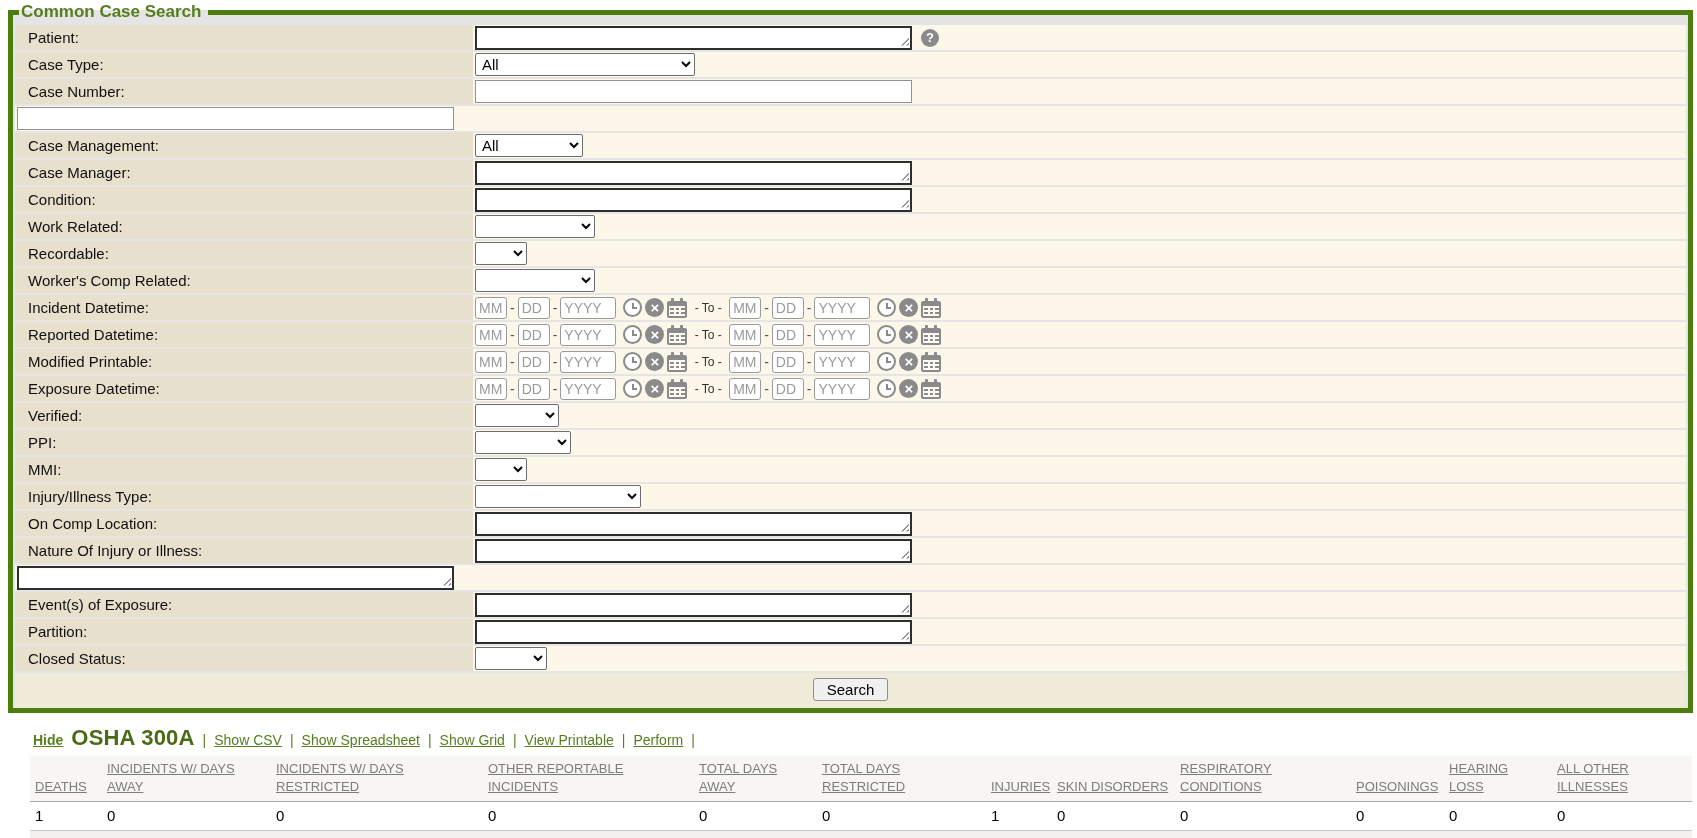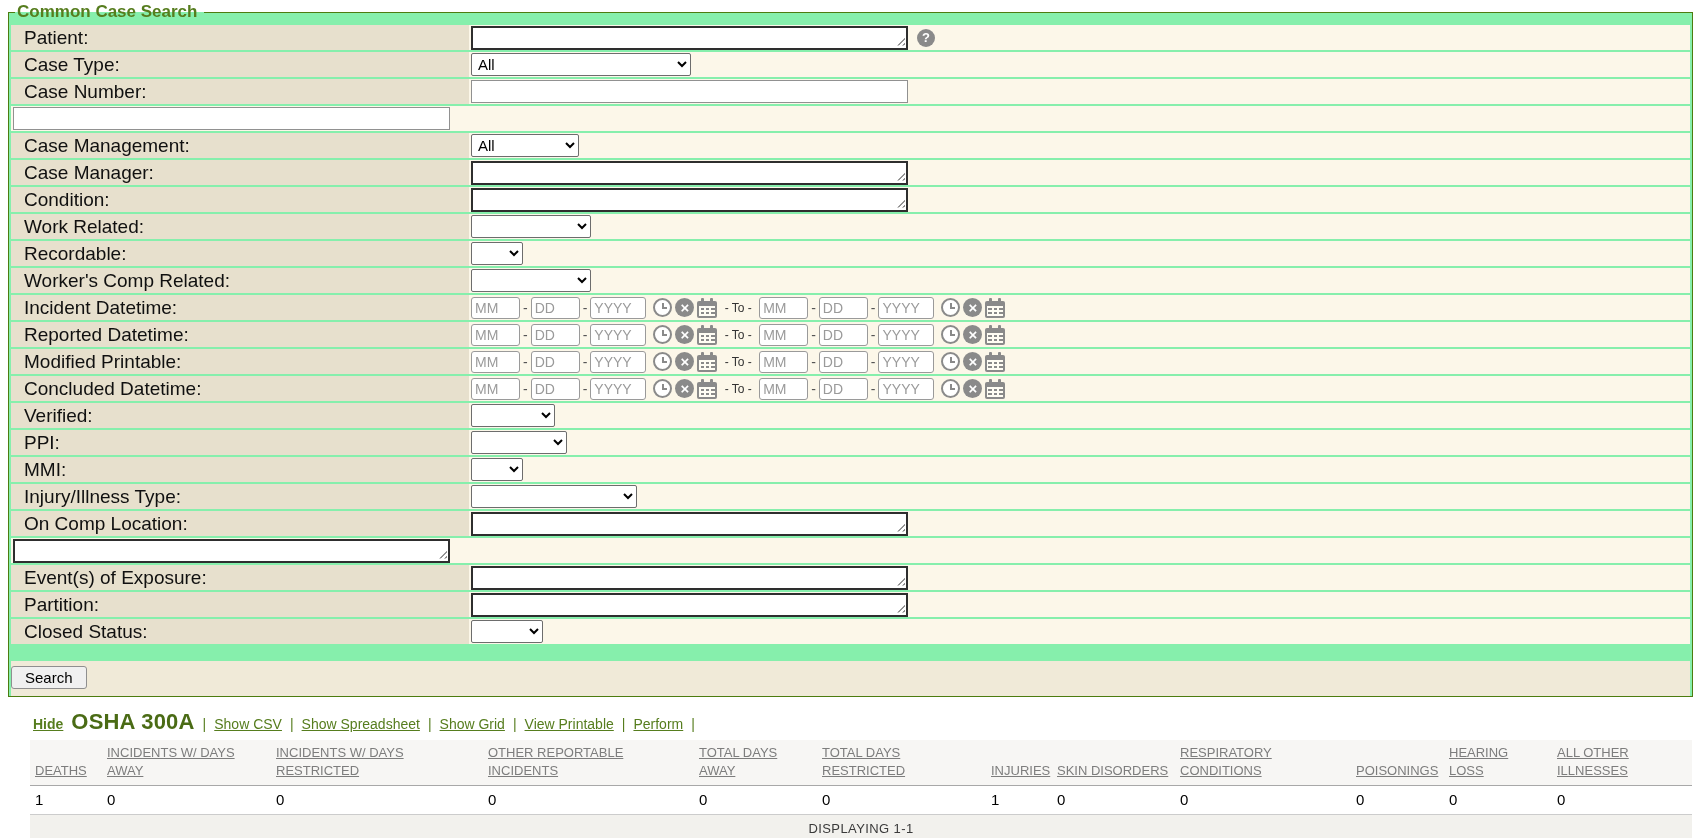--- a/index.html
+++ b/index.html
@@ -3,33 +3,33 @@
 <meta charset="utf-8">
 <style>
   * { box-sizing: border-box; }
   html,body { margin:0; padding:0; }
   body {
     width:1697px; height:838px; background:#ffffff;
     font-family:"Liberation Sans", sans-serif; overflow:hidden;
   }
   
   fieldset.search {
-    margin:2px 4px 0 8px; border:1px solid #4d7c0f;
-    padding:3px 2px 0 2px; background:#86efac;
+    margin:2px 4px 0 8px; border:5px solid #4d7c0f;
+    padding:3px 2px 0 2px; background:#e5e5e5;
   }
   legend.search-legend {
     font-size:17px; font-weight:bold; color:var(--accent-green,#567d1e);
     padding:0 7px 0 2px; margin-left:4px;
   }
   .frm { display:flex; flex-direction:column; gap:2px; }
   .row { display:flex; height:25px; }
   .lbl {
     width:458px; flex:none; background:var(--label-bg,#e7e0cd);
     display:flex; align-items:center; padding-left:13px;
-    font-size:19px; color:#101010; white-space:nowrap;
+    font-size:15px; color:#101010; white-space:nowrap;
   }
   .ctl {
     flex:1; background:var(--row-bg,#fcf7e9);
     display:flex; align-items:center; padding-left:2px;
   }
   .txt {
     height:23px; font-size:15px; border:1px solid #919191;
     width:437px; padding:0 3px; background:#fff; font-family:inherit;
   }
   .acw { position:relative; display:inline-flex; }
@@ -51,21 +51,21 @@
     margin-left:9px; font-size:13px; font-weight:bold; cursor:pointer; flex:none;
   }
   .ic-help::before { content:"?"; }
   
   .dt-group { display:inline-flex; align-items:center; gap:3px; }
   .dtin {
     height:22px; border:1px solid #9a9a9a; border-radius:3px; font-size:14px;
     padding:0 3px; color:#333; background:#fff; font-family:inherit;
   }
   .dtin::placeholder { color:#9a9a9a; opacity:1; }
-  .dtin.mm,.dtin.dd { width:49px; }
+  .dtin.mm,.dtin.dd { width:32px; }
   .dtin.yyyy { width:56px; }
   .dash { color:#555; font-size:14px; }
   .to-label { color:#333; font-size:12px; margin:0 4px; white-space:pre; }
   .ic-clock {
     width:19px; height:19px; border:2px solid #8a8a8a; border-radius:50%;
     position:relative; display:inline-block; margin-left:4px; flex:none; cursor:pointer;
     background:#fff;
   }
   .ic-clock::before { content:""; position:absolute; left:6.5px; top:2.5px; width:2px; height:6px; background:#8a8a8a; }
   .ic-clock::after  { content:""; position:absolute; left:6.5px; top:6.5px; width:5px; height:2px; background:#8a8a8a; }
@@ -84,22 +84,22 @@
     background:#8a8a8a; box-shadow:9px 0 0 #8a8a8a; border-radius:1px;
   }
   .ic-cal::after {
     content:""; position:absolute; left:2px; right:2px; top:5px; bottom:2px;
     background:
       repeating-linear-gradient(90deg, #fffdf4 0 1.5px, transparent 1.5px 5.2px),
       repeating-linear-gradient(0deg,  #fffdf4 0 1.5px, transparent 1.5px 4.2px);
   }
   
   .search-band {
-    background:#f0ead8; display:flex; justify-content:flex-start;
-    padding:5px 0 7px; margin-top:17px;
+    background:#f0ead8; display:flex; justify-content:center;
+    padding:5px 0 7px; margin-top:2px;
   }
   button.search-btn {
     font-size:15px; font-family:inherit; padding:2px 13px;
     border:1px solid #8f8f8f; border-radius:3px; background:#f0f0f0;
     color:#000; cursor:pointer;
   }
   
   .osha-bar {
     margin:12px 0 5px 33px; display:flex; align-items:baseline; gap:8px;
   }
@@ -286,21 +286,21 @@
             <span class="dash">-</span>
             <input type="text" class="dtin yyyy" placeholder="YYYY" style="">
             <span class="ic-clock"></span>
             <span class="ic-x"></span>
             <span class="ic-cal"></span>
           </span>
       </div>
     </div>
 
     <div class="row">
-      <div class="lbl">Concluded Datetime:</div>
+      <div class="lbl">Exposure Datetime:</div>
       <div class="ctl">
         <span class="dt-group">
             <input type="text" class="dtin mm" placeholder="MM" style="">
             <span class="dash">-</span>
             <input type="text" class="dtin dd" placeholder="DD" style="">
             <span class="dash">-</span>
             <input type="text" class="dtin yyyy" placeholder="YYYY" style="">
             <span class="ic-clock"></span>
             <span class="ic-x"></span>
             <span class="ic-cal"></span>
@@ -349,20 +349,28 @@
 
     <div class="row">
       <div class="lbl">On Comp Location:</div>
       <div class="ctl">
         <span class="acw">
             <input type="text" class="txt" style="">
           </span>
       </div>
     </div>
 
+    <div class="row">
+      <div class="lbl">Nature Of Injury or Illness:</div>
+      <div class="ctl">
+        <span class="acw">
+            <input type="text" class="txt" style="">
+          </span>
+      </div>
+    </div>
 
     <div class="row">
       <div class="ctl">
         <span class="acw">
             <input type="text" class="txt" style="">
           </span>
       </div>
     </div>
 
     <div class="row">

